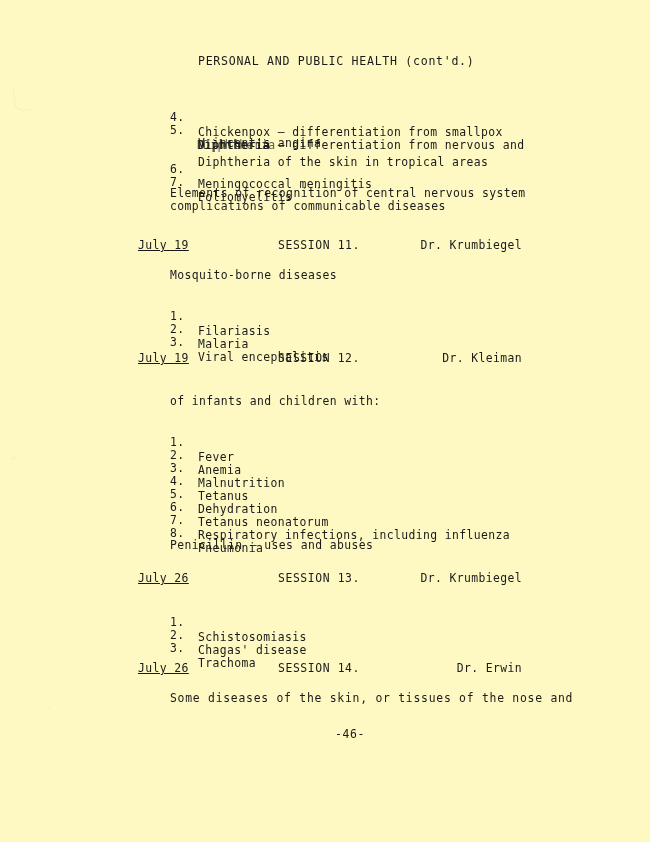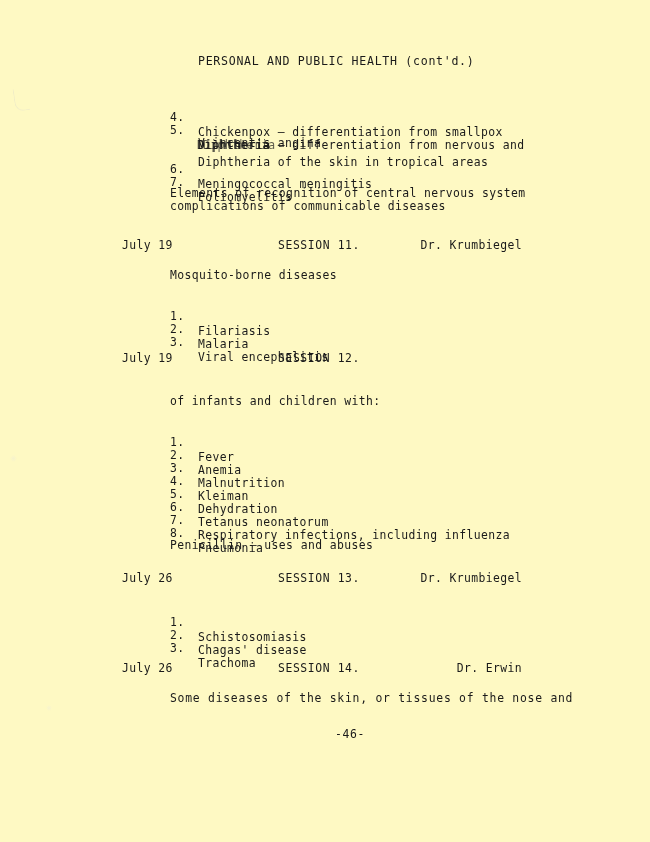--- a/index.html
+++ b/index.html
@@ -71,22 +71,23 @@
     position: absolute;
     left: 0;
     width: 650px;
     height: 15px;
     font-size: 11.4px;
     line-height: 15px;
     letter-spacing: 0.4px;
   }
   .session-row .date {
     position: absolute;
-    left: 122px;
-    white-space: pre;
+    left: 138px;
+    white-space: pre;
+    text-decoration: underline;
   }
   .session-row .title {
     position: absolute;
     left: 278px;
     white-space: pre;
     letter-spacing: 0.6px;
   }
   .session-row .lecturer {
     position: absolute;
     left: 0;
@@ -202,38 +203,39 @@
     <span class="txt">Malaria</span>
   </div>
   <div class="li" style="top:320px; left:170px;">
     <span class="num">3.</span>
     <span class="txt">Viral encephalitis</span>
   </div>
 
   <div class="session-row" style="top:351px;">
     <span class="date">July 19</span>
     <span class="title">SESSION 12.</span>
+    <span class="lecturer">Dr. Kleiman</span>
   </div>
   <div class="line" style="top:394px; left:170px;">of infants and children with:</div>
 
   <div class="li" style="top:420px; left:170px;">
     <span class="num">1.</span>
     <span class="txt">Fever</span>
   </div>
   <div class="li" style="top:433px; left:170px;">
     <span class="num">2.</span>
     <span class="txt">Anemia</span>
   </div>
   <div class="li" style="top:446px; left:170px;">
     <span class="num">3.</span>
     <span class="txt">Malnutrition</span>
   </div>
   <div class="li" style="top:459px; left:170px;">
     <span class="num">4.</span>
-    <span class="txt">Kleiman</span>
+    <span class="txt">Tetanus</span>
   </div>
   <div class="li" style="top:472px; left:170px;">
     <span class="num">5.</span>
     <span class="txt">Dehydration</span>
   </div>
   <div class="li" style="top:485px; left:170px;">
     <span class="num">6.</span>
     <span class="txt">Tetanus neonatorum</span>
   </div>
   <div class="li" style="top:498px; left:170px;">

